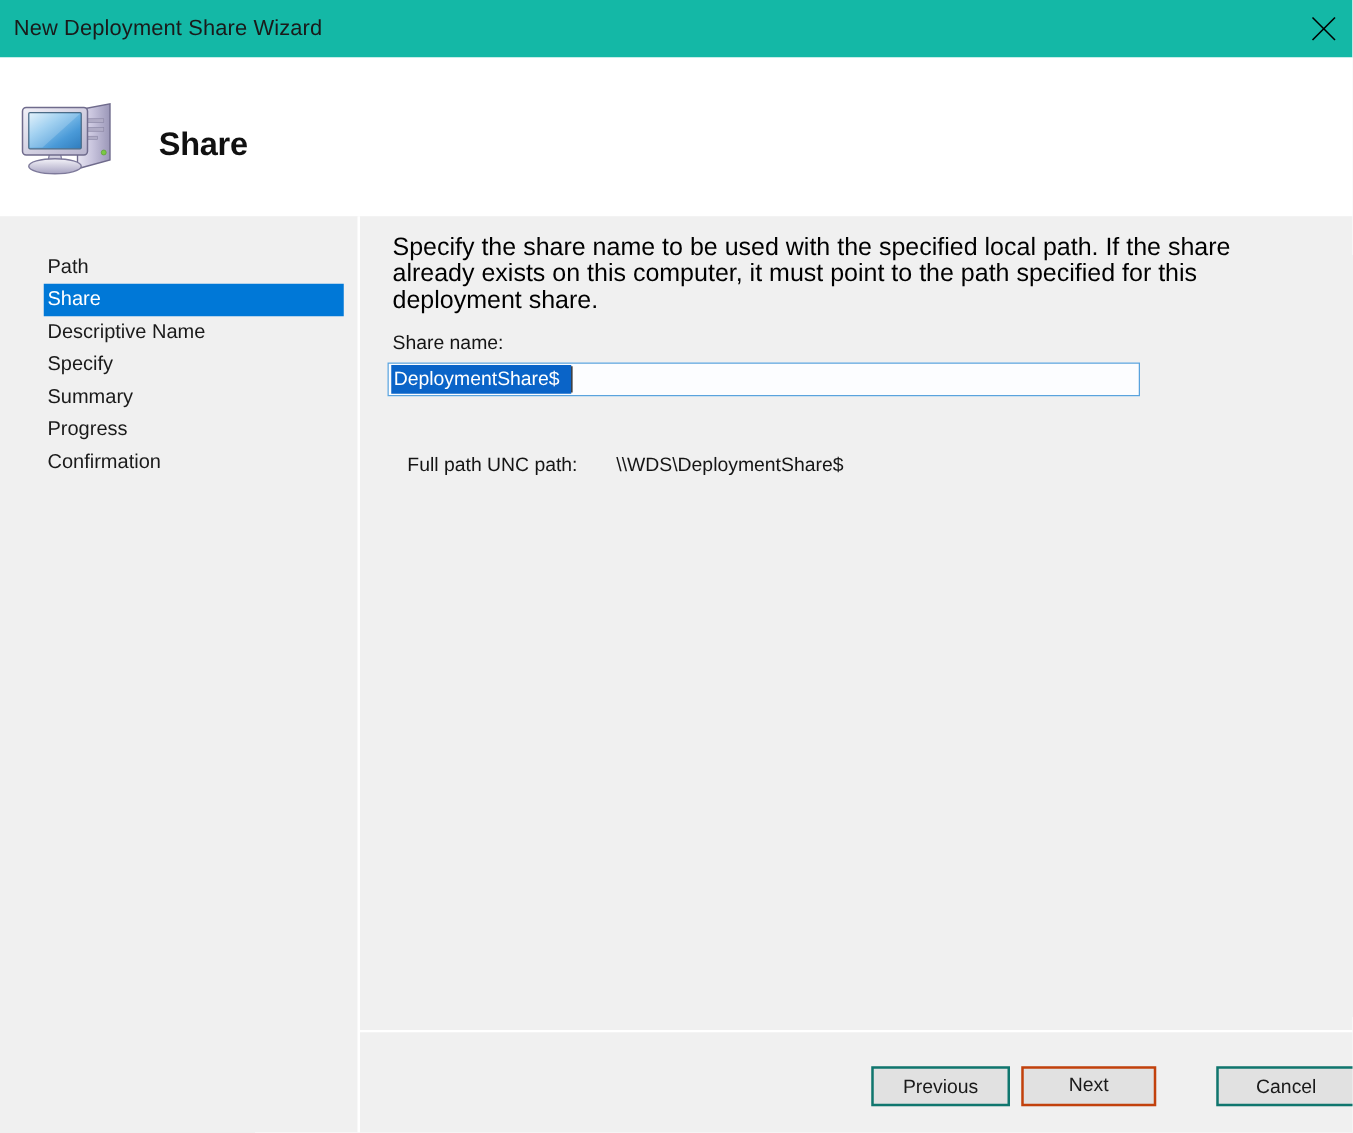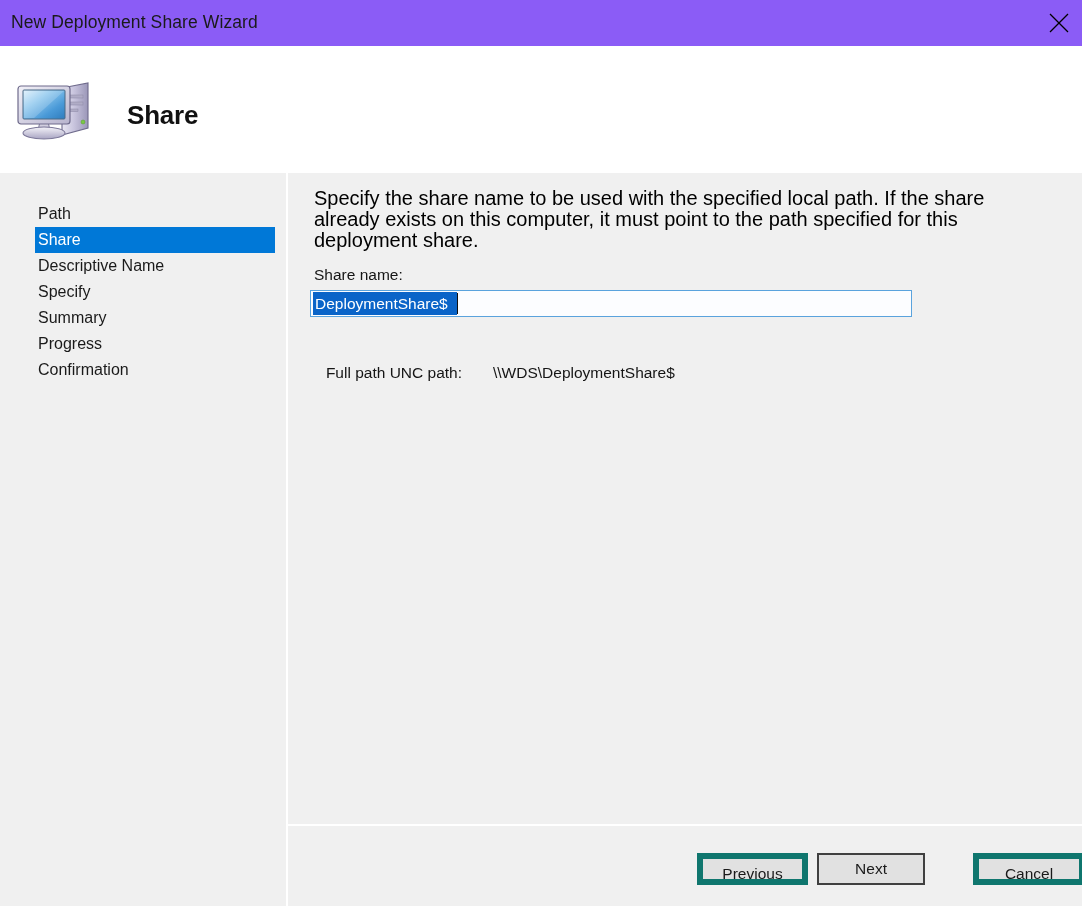--- a/index.html
+++ b/index.html
@@ -19,21 +19,21 @@
     height: 906px;
     background: #ffffff;
   }
 
   
   .titlebar {
     position: absolute;
     left: 0; top: 0;
     width: 1082px;
     height: 46px;
-    background: #8b5cf6;
+    background: #14b8a6;
   }
   .titlebar-text {
     position: absolute;
     left: 11px;
     top: 12px;
     font-size: 17.5px;
     color: #1a1a1a;
     font-family: "Liberation Sans", sans-serif;
     letter-spacing: 0.1px;
     white-space: nowrap;
@@ -221,35 +221,35 @@
     top: 826px;
     width: 794px;
     height: 80px;
     background: #f0f0f0;
   }
   .btn {
     position: absolute;
     top: 27px;
     height: 32px;
     background: #e1e1e1;
-    border: 6px solid #0f766e;
+    border: 2px solid #0f766e;
     box-sizing: border-box;
     font-family: "Liberation Sans", sans-serif;
     font-size: 15.5px;
     color: #1a1a1a;
     text-align: center;
     line-height: 30px;
     cursor: default;
     padding: 0;
   }
   .btn-previous { left: 409px; width: 111px; }
   .btn-next {
     left: 529px;
     width: 108px;
-    border: 2px solid #404040;
+    border: 2px solid #c2410c;
     line-height: 28px;
   }
   .btn-cancel { left: 685px; width: 112px; }
 </style>
 </head>
 <body>
 
 <div class="wizard">
 
   <div class="titlebar">

